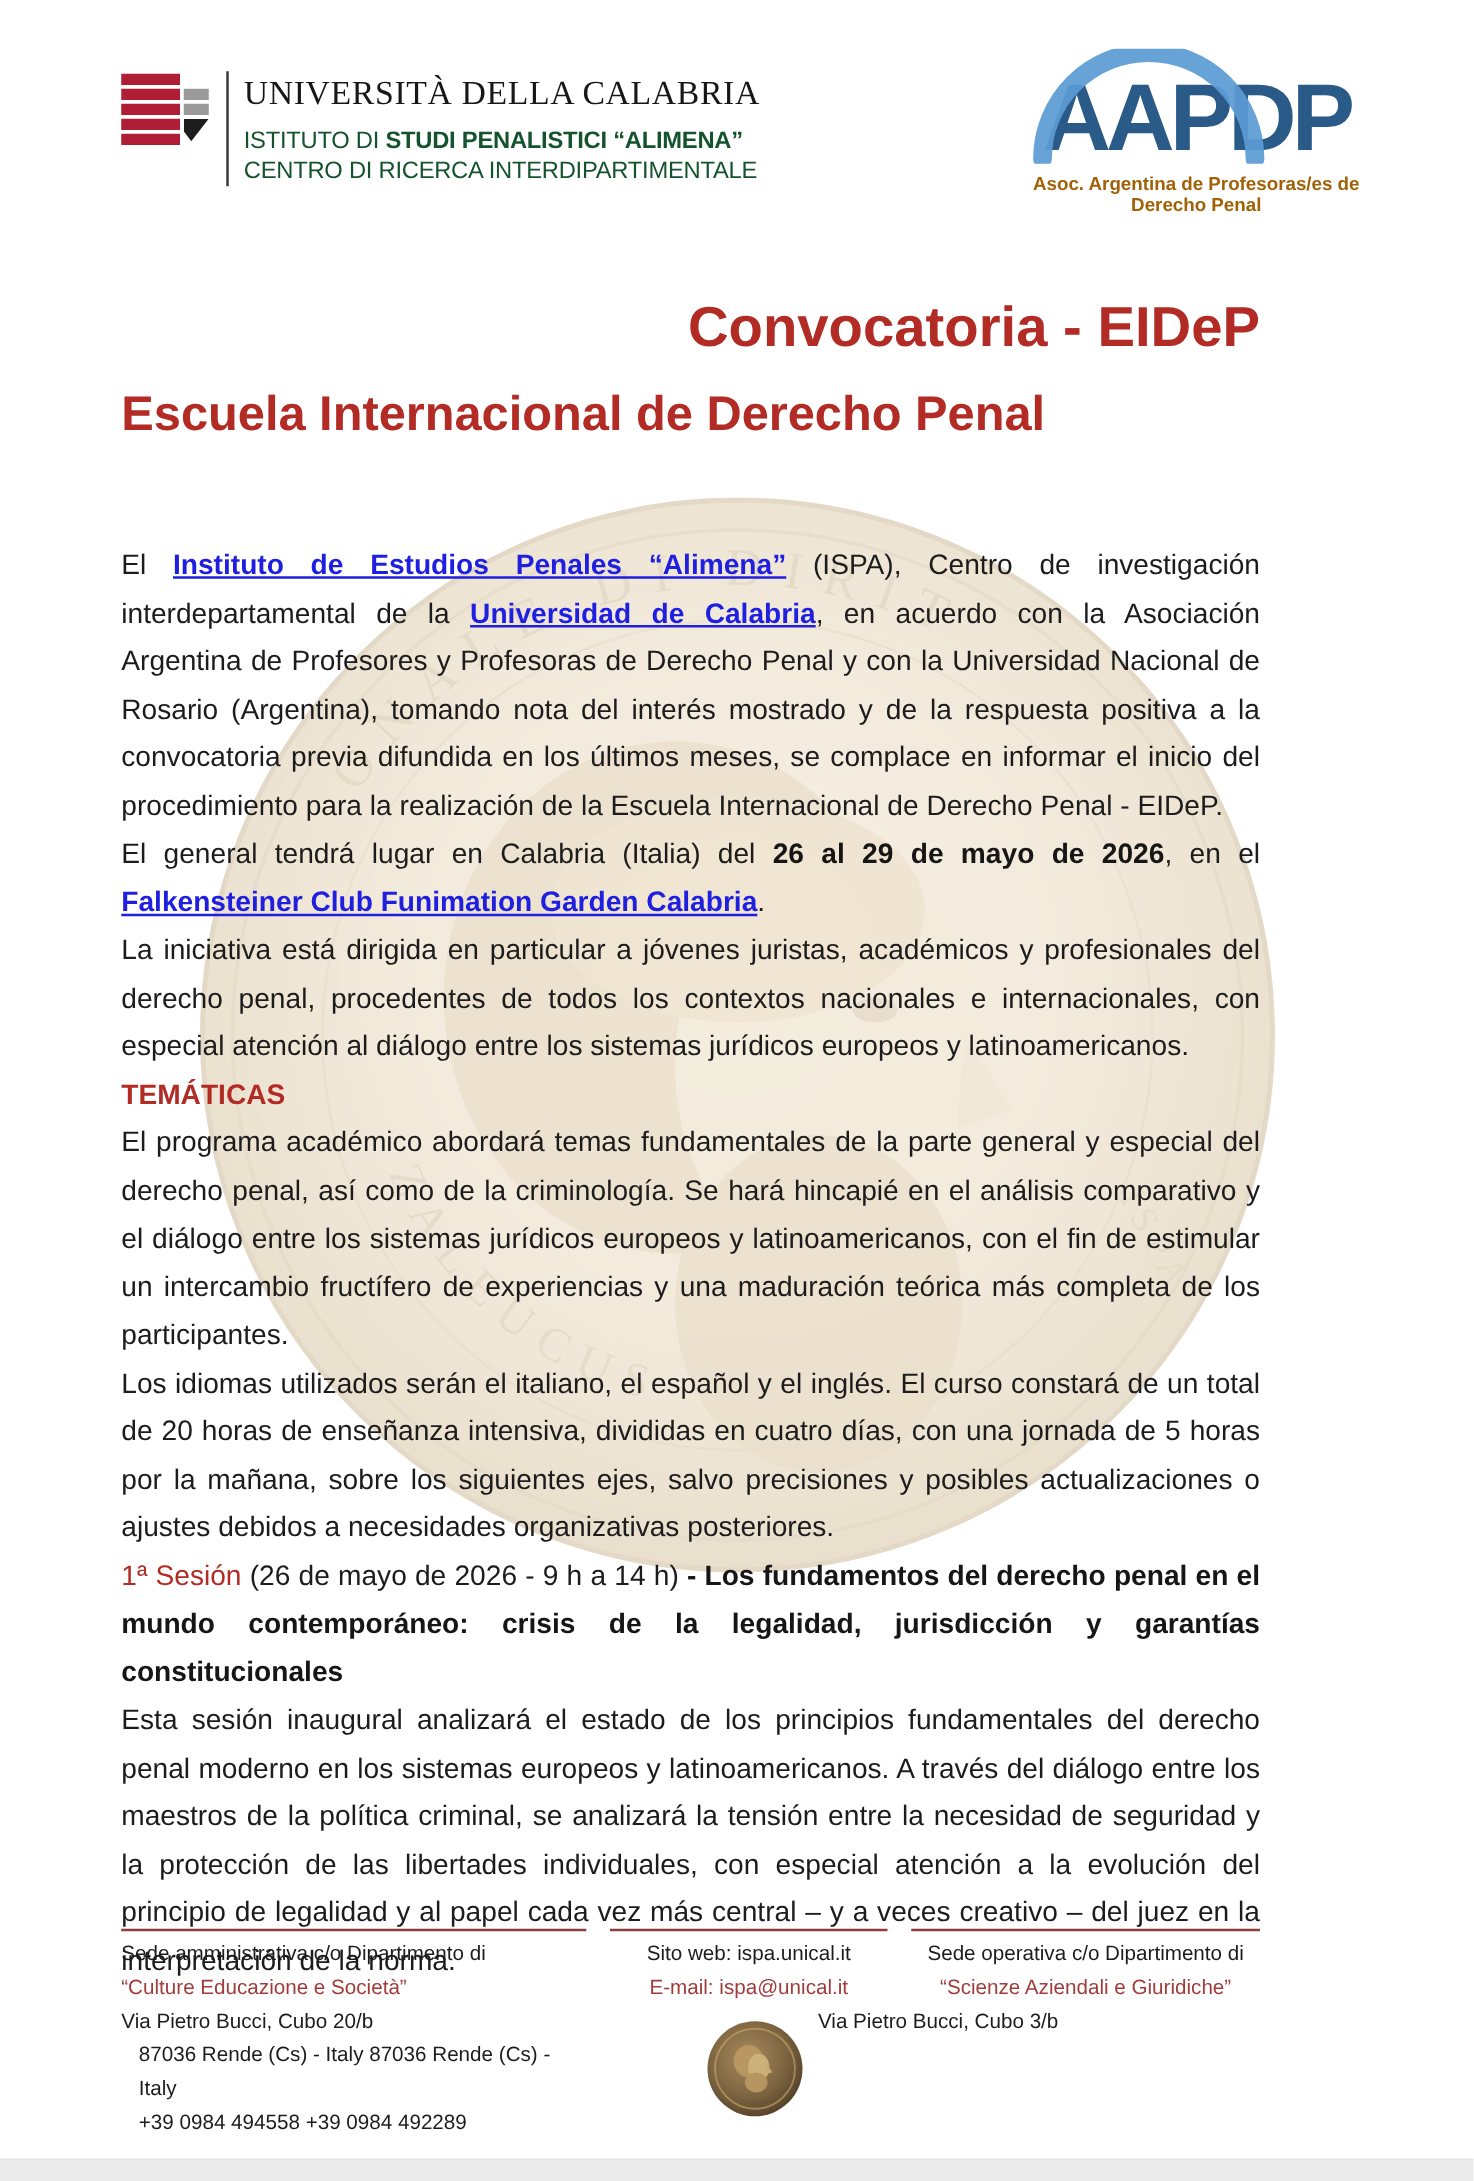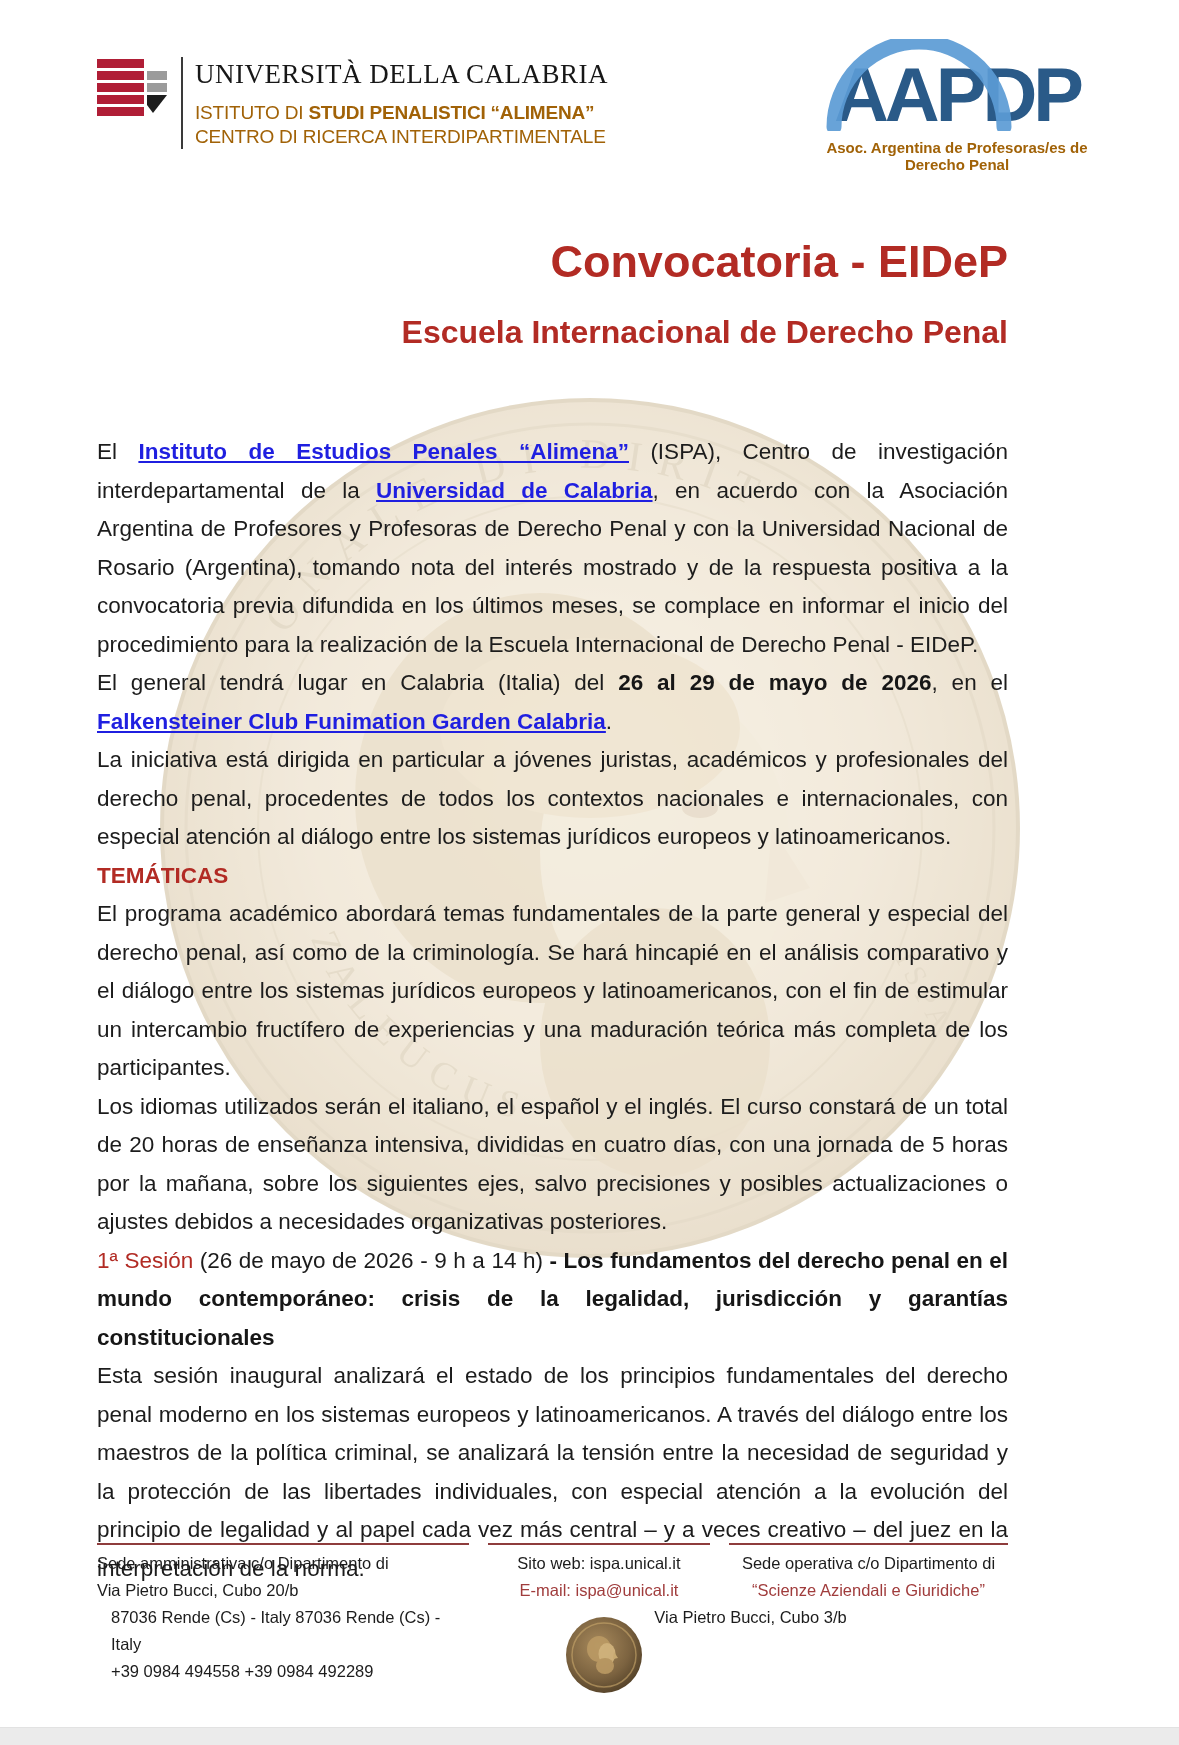--- a/index.html
+++ b/index.html
@@ -11,36 +11,36 @@
   .unical{position:absolute;left:0;top:2px;display:flex;align-items:flex-start;}
   .unical-mark{position:relative;width:72px;height:64px;margin-top:2px;}
   .bar{position:absolute;left:0;width:47px;height:9px;background:#b01e36;}
   .bar.b1{top:0}.bar.b2{top:12px}.bar.b3{top:24px}.bar.b4{top:36px}.bar.b5{top:48px}
   .gbar{position:absolute;left:50px;width:20px;height:9px;background:#9b9b9b;}
   .gbar.g1{top:12px}.gbar.g2{top:24px}
   .tri{position:absolute;left:50px;top:36px;width:20px;height:18px;background:#1d1d1d;
        clip-path:polygon(0 0,100% 0,30% 100%,0 55%);}
   .unical-text{margin-left:12px;border-left:2px solid #3a3a3a;padding-left:12px;}
   .unical-name{font-family:"Liberation Serif",serif;font-size:27px;letter-spacing:.5px;color:#171717;line-height:34px;}
-  .unical-sub{margin-top:10px;font-size:19px;line-height:24px;color:#a16207;letter-spacing:-.2px;}
+  .unical-sub{margin-top:10px;font-size:19px;line-height:24px;color:#14532d;letter-spacing:-.2px;}
   .unical-sub .b{font-weight:bold;}
 
   .aapdp{position:absolute;right:2px;top:0;width:300px;text-align:center;}
   .aapdp-word{position:relative;display:inline-block;font-size:76px;font-weight:800;
               letter-spacing:-4px;color:#2a5a88;line-height:80px;}
   .aapdp-arc{position:absolute;left:-10px;bottom:4px;width:190px;height:92px;pointer-events:none;}
   .aapdp-tag{margin-top:4px;font-size:15px;font-weight:bold;color:#a16207;}
 
   
   .watermark{position:absolute;left:160px;top:398px;width:860px;height:860px;opacity:.32;z-index:0;}
 
   
   .main{position:absolute;left:97px;top:237px;width:911px;z-index:1;}
   h1.title{margin:0;font-size:45px;line-height:50px;font-weight:bold;color:#b22b24;text-align:right;}
-  h2.subtitle{margin:26px 0 0;font-size:32px;line-height:38px;font-weight:bold;color:#b22b24;text-align:right;}
+  h2.subtitle{margin:26px 0 0;font-size:39px;line-height:38px;font-weight:bold;color:#b22b24;text-align:left;}
   .bodytext{margin-top:82px;font-size:22.5px;line-height:38.5px;text-align:justify;}
   .bodytext p{margin:0;}
   .lnk{color:#1f1fe0;font-weight:bold;text-decoration:underline;cursor:pointer;}
   .bold{font-weight:bold;color:#161616;}
   .redbold{color:#b22b24;font-weight:normal;}
   .tematicas{margin-top:17px;font-weight:bold;color:#b22b24;}
 
   
   .footer{position:absolute;left:97px;top:1543px;width:911px;z-index:1;display:grid;
           grid-template-columns:372px 222px 279px;column-gap:19px;
@@ -143,20 +143,21 @@
 
       <p><span class="redbold">1ª Sesión</span><span> (26 de mayo de 2026 - 9 h a 14 h) </span><span class="bold">- Los fundamentos del derecho penal en el mundo contemporáneo: crisis de la legalidad, jurisdicción y garantías constitucionales</span></p>
 
       <p>Esta sesión inaugural analizará el estado de los principios fundamentales del derecho penal moderno en los sistemas europeos y latinoamericanos. A través del diálogo entre los maestros de la política criminal, se analizará la tensión entre la necesidad de seguridad y la protección de las libertades individuales, con especial atención a la evolución del principio de legalidad y al papel cada vez más central – y a veces creativo – del juez en la interpretación de la norma.</p>
     </div>
   </div>
 
   <div class="footer">
     <div class="fcol c1">
       <div>Sede amministrativa c/o Dipartimento di</div>
+      <div class="fred">“Culture Educazione e Società”</div>
       <div>Via Pietro Bucci, Cubo 20/b</div>
       <div class="indent">87036 Rende (Cs) - Italy 87036 Rende (Cs) - Italy</div>
       <div class="indent">+39 0984 494558 +39 0984 492289</div>
     </div>
     <div class="fcol c2">
       <div>Sito web: ispa.unical.it</div>
       <div class="fred">E-mail: ispa@unical.it</div>
     </div>
     <div class="fcol c3">
       <div>Sede operativa c/o Dipartimento di</div>

